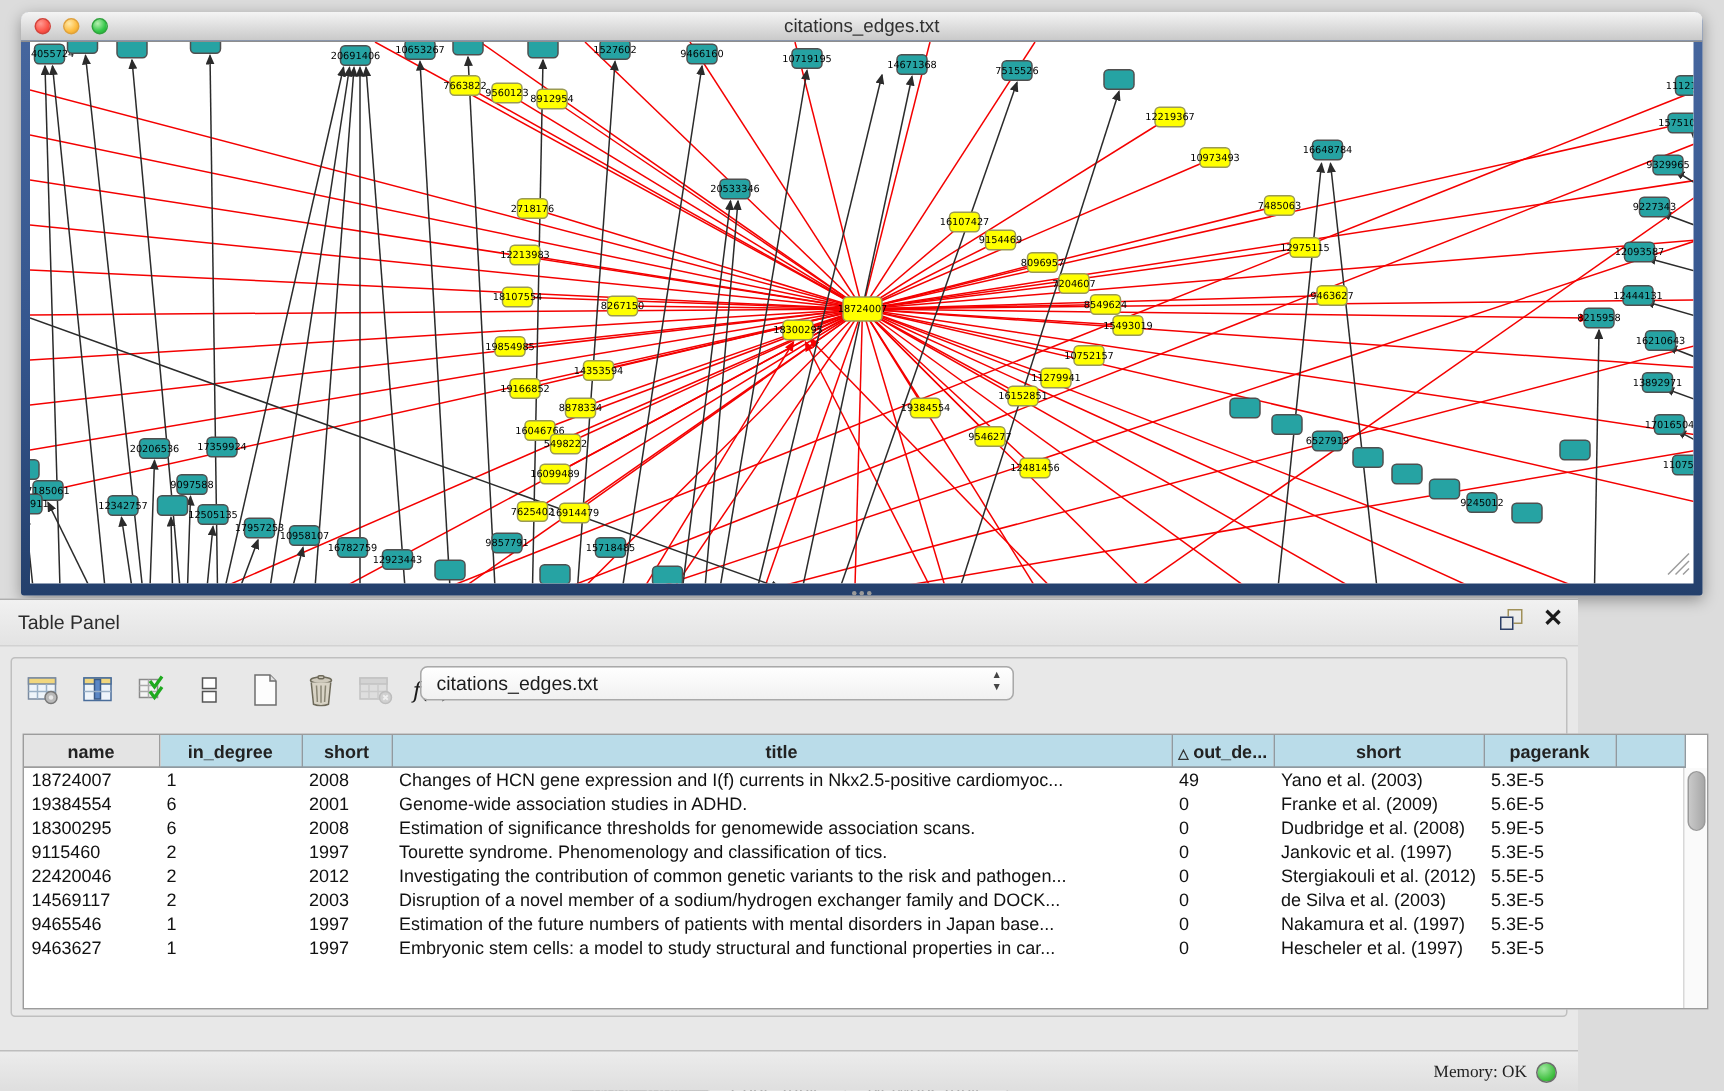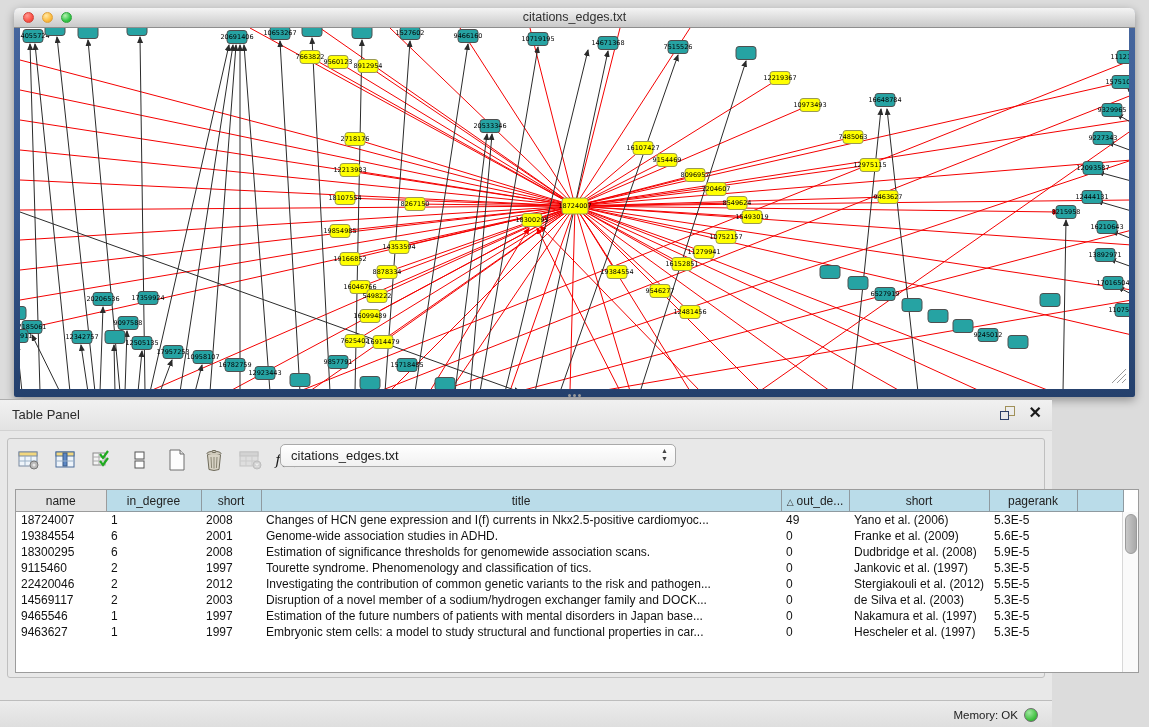--- a/index.html
+++ b/index.html
@@ -67,21 +67,21 @@
   #source-select .arrows{
     position:absolute;right:7px;top:2px;font-size:7px;line-height:8px;color:#444;text-align:center;
   }
   
   #grid-wrap{
     position:absolute;left:7px;top:50px;width:1124px;height:184px;
     background:#ffffff;border:1px solid #9c9c9c;box-sizing:border-box;overflow:hidden;
   }
   table.grid{border-collapse:collapse;table-layout:fixed;width:1107px;font-size:12px;color:#111;}
   table.grid th{
-    height:21px;font-weight:normal;font-size:12px;color:#222;
+    height:21px;font-weight:bold;font-size:12px;color:#222;
     background:#badce9;border:1px solid #8f9aa0;border-top:none;
     overflow:hidden;white-space:nowrap;text-align:center;padding:0 4px;
   }
   table.grid th.first{border-left:none;background:#e4e4e4;border-color:#9c9c9c;}
   table.grid td{
     height:16px;padding:0 5px;border:none;overflow:hidden;white-space:nowrap;
     text-overflow:clip;
   }
   .sort-tri{font-size:9px;margin-right:3px;color:#333;}
   #vscroll{
@@ -104,21 +104,21 @@
   }
   .seg-btn:last-child{border-right:none;}
   .seg-btn.active{
     background:linear-gradient(#7e7e7e,#696969);color:#efefef;
   }
   
   #status-bar{
     position:absolute;left:0;bottom:0;right:0;height:27px;
     border-top:1px solid #bdbdbd;background:linear-gradient(#ececec,#dedede);
   }
-  #memory{position:absolute;right:14px;top:0;height:27px;display:flex;align-items:center;gap:6px;}
+  #memory{position:absolute;right:14px;top:0;height:27px;display:flex;align-items:center;gap:6px;font-family:Liberation Serif, serif;}
   #memory .lbl{font-size:11.5px;color:#222;}
   #memory .dot{
     width:14px;height:14px;border-radius:50%;
     background:radial-gradient(circle at 35% 30%,#9fe89f,#3fbf3f 65%,#2e9e2e);
     border:1px solid #6d6d6d;box-sizing:border-box;
   }
   
   #splitter-grip{position:absolute;left:566px;top:394px;width:16px;height:4px;display:flex;gap:2px;justify-content:center;}
   #splitter-grip i{width:3px;height:3px;background:#9a9a9a;border-radius:50%;}
 </style>
@@ -734,21 +734,21 @@
               <th></th>
             </tr>
           </thead>
         <tbody id="grid-body">
             <tr>
               <td>18724007</td>
               <td>1</td>
               <td>2008</td>
               <td>Changes of HCN gene expression and I(f) currents in Nkx2.5-positive cardiomyoc...</td>
               <td>49</td>
-              <td>Yano et al. (2006)</td>
+              <td>Yano et al. (2003)</td>
               <td>5.3E-5</td>
               <td></td>
             </tr>
             <tr>
               <td>19384554</td>
               <td>6</td>
               <td>2001</td>
               <td>Genome-wide association studies in ADHD.</td>
               <td>0</td>
               <td>Franke et al. (2009)</td>

